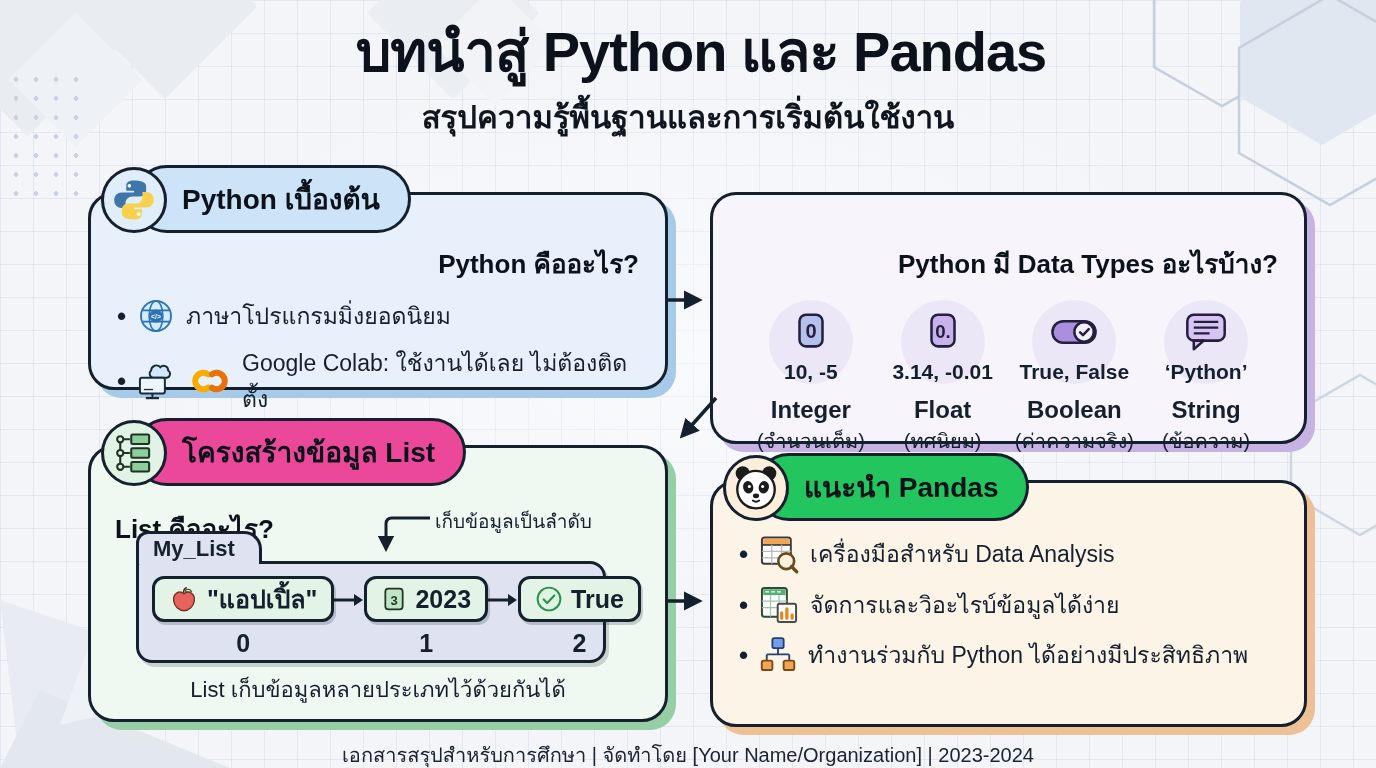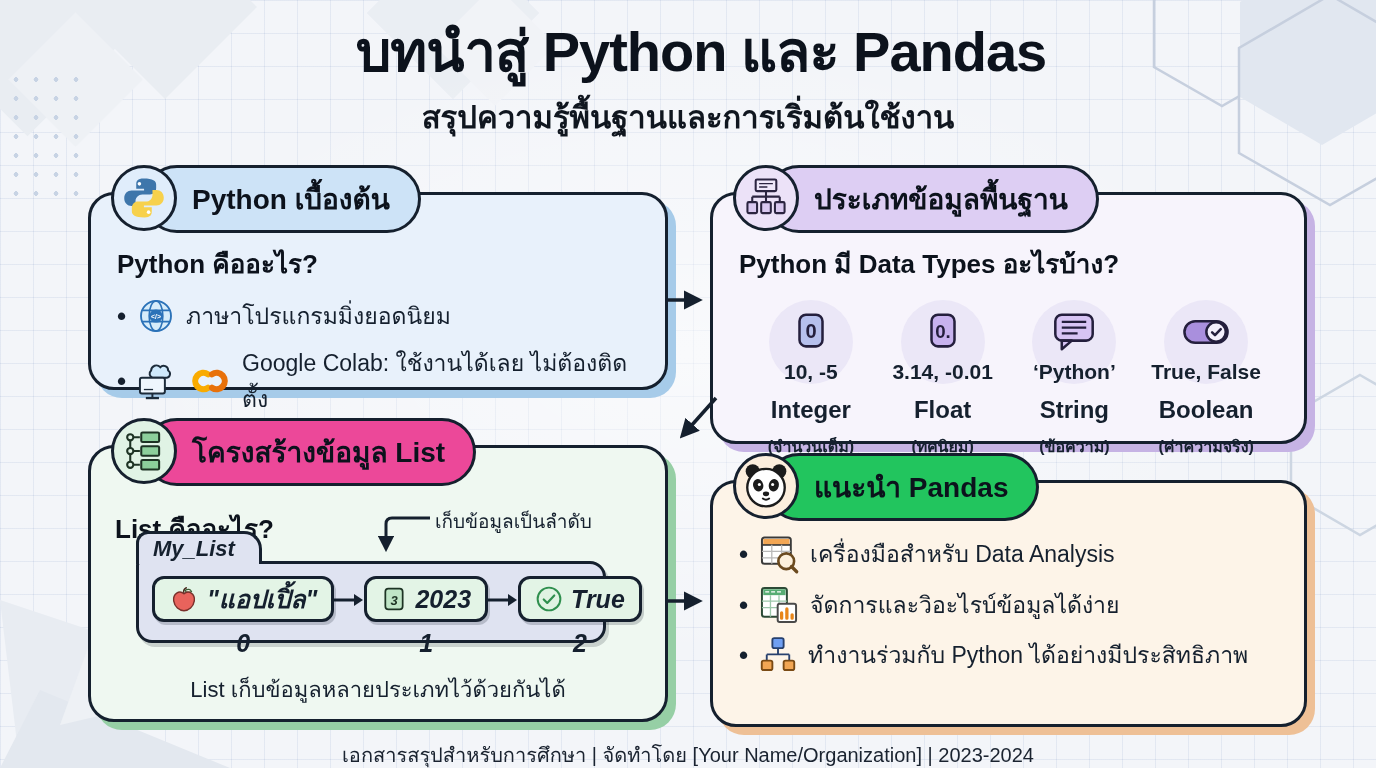--- a/index.html
+++ b/index.html
@@ -20,46 +20,46 @@
   
   .title-wrap{position:absolute;left:0;right:0;top:20px;text-align:center;}
   .title{font-size:56px;font-weight:800;letter-spacing:-1px;line-height:1.15;color:#0c121c;padding-left:26px;}
   .subtitle{font-size:31px;font-weight:600;margin-top:8px;color:#10161f;}
   
   .card{position:absolute;border:3px solid #15202e;border-radius:26px;box-sizing:border-box;}
   .card.c1{left:88px;top:192px;width:580px;height:198px;background:#e8f1fb;box-shadow:8px 8px 0 #a6cbe9;}
   .card.c2{left:710px;top:192px;width:597px;height:252px;background:#f7f4fc;box-shadow:8px 8px 0 #c6b3e4;}
   .card.c3{left:88px;top:445px;width:580px;height:277px;background:#eff8f1;box-shadow:8px 8px 0 #96cfa5;}
   .card.c4{left:710px;top:480px;width:597px;height:247px;background:#fdf4e8;box-shadow:8px 8px 0 #eec096;}
-  .card-header{position:absolute;top:-30px;left:20px;display:flex;align-items:flex-start;}
+  .card-header{position:absolute;top:-30px;left:10px;display:flex;align-items:flex-end;}
   .hdr-circle{width:66px;height:66px;border-radius:50%;border:3px solid #15202e;display:grid;place-items:center;z-index:2;box-sizing:border-box;}
   .hdr-pill{margin-left:-34px;padding:9px 28px 9px 46px;border:3px solid #15202e;border-radius:999px;
     font-size:28px;font-weight:800;z-index:1;white-space:nowrap;color:#0c121c;}
   .c1 .hdr-circle{background:#e0edfb;} .c1 .hdr-pill{background:#cde3f7;}
   .c2 .hdr-circle{background:#ece2f8;} .c2 .hdr-pill{background:#ddcef3;}
   .c3 .hdr-circle{background:#e0f3e5;} .c3 .hdr-pill{background:#ec4899;}
   .c4 .hdr-circle{background:#fceedd;} .c4 .hdr-pill{background:#22c55e;}
   .card-body{padding:48px 26px 0 26px;}
-  .card-heading{font-size:26px;font-weight:800;margin:0 0 12px 0;color:#0c121c;}
+  .card-heading{font-size:26px;font-weight:800;margin:0 0 12px 0;color:#0c121c;text-align:right;}
   .bullet{display:flex;align-items:center;gap:10px;font-size:23px;font-weight:500;margin-bottom:9px;}
   .bullet .dot{font-size:26px;font-weight:800;line-height:1;}
   .bicon{display:inline-grid;place-items:center;}
   
   .types-row{display:flex;justify-content:space-between;padding:0 6px;}
   .dtype{width:132px;text-align:center;}
   .dt-circle{width:84px;height:84px;border-radius:50%;background:#ebe7f7;margin:0 auto;
     display:flex;justify-content:center;align-items:flex-start;padding-top:9px;box-sizing:border-box;}
   .dt-example{margin-top:-24px;font-size:21px;font-weight:600;white-space:nowrap;position:relative;}
   .dt-name{margin-top:12px;font-size:24px;font-weight:800;}
-  .dt-thai{font-size:16px;font-weight:700;margin-top:10px;}
+  .dt-thai{font-size:20px;font-weight:400;margin-top:1px;}
   
   .annotation{position:absolute;left:344px;top:58px;font-size:19px;font-weight:400;}
-  .mylist{position:absolute;left:45px;top:113px;width:470px;height:82px;background:#dfe3f1;
+  .mylist{position:absolute;left:45px;top:113px;width:470px;height:102px;background:#dfe3f1;
     border:3px solid #15202e;border-radius:4px 16px 16px 16px;box-sizing:border-box;
-    padding:12px 13px 0 13px;box-shadow:3px 4px 0 rgba(21,32,46,.18);font-style:italic;}
+    padding:12px 13px 0 13px;box-shadow:3px 4px 0 rgba(21,32,46,.18);}
   .mylist-tab{position:absolute;top:-33px;left:-3px;height:33px;padding:0 24px 0 14px;background:#dfe3f1;
     border:3px solid #15202e;border-bottom:none;border-radius:12px 18px 0 0;box-sizing:border-box;
     font-size:22px;font-weight:800;display:flex;align-items:center;}
   .items-row{display:flex;align-items:flex-start;justify-content:space-between;}
   .li-col{display:flex;flex-direction:column;align-items:center;}
   .li-box{display:flex;align-items:center;gap:8px;height:46px;box-sizing:border-box;padding:0 14px;
     background:#e3f4e6;border:3px solid #15202e;border-radius:12px;font-size:25px;font-weight:700;
     white-space:nowrap;box-shadow:2px 3px 0 rgba(21,32,46,.2);}
   .li-index{font-size:25px;font-weight:800;margin-top:7px;}
   .li-arrow{margin-top:16px;}
@@ -138,33 +138,20 @@
             <path d="M29 12a12 12 0 1 0 0 20" fill="none" stroke="#f9ab00" stroke-width="9" stroke-linecap="round"></path>
             <path d="M35 32a12 12 0 1 0 0-20" fill="none" stroke="#e8710a" stroke-width="9" stroke-linecap="round"></path>
           </svg>
         </span>
         <span>Google Colab: ใช้งานได้เลย ไม่ต้องติดตั้ง</span>
       </div>
     </div>
   </div>
 
   <div class="card c2">
-    <div class="card-header">
-      <span class="hdr-circle">
-        <svg width="44" height="44" viewBox="0 0 64 64">
-          <rect x="17" y="5" width="30" height="17" rx="2" fill="#efe8fa" stroke="#2b2440" stroke-width="3"></rect>
-          <path d="M22 11h20M22 16h12" stroke="#2b2440" stroke-width="2"></path>
-          <path d="M32 22v8M12 30h40M12 30v8M32 30v8M52 30v8" stroke="#2b2440" stroke-width="3" fill="none"></path>
-          <rect x="5" y="38" width="14" height="16" rx="2" fill="#d9c8f0" stroke="#2b2440" stroke-width="3"></rect>
-          <rect x="25" y="38" width="14" height="16" rx="2" fill="#d9c8f0" stroke="#2b2440" stroke-width="3"></rect>
-          <rect x="45" y="38" width="14" height="16" rx="2" fill="#d9c8f0" stroke="#2b2440" stroke-width="3"></rect>
-        </svg>
-      </span>
-      <span class="hdr-pill">ประเภทข้อมูลพื้นฐาน</span>
-    </div>
     <div class="card-body">
       <div class="card-heading" style="margin-bottom:16px;">Python มี Data Types อะไรบ้าง?</div>
       <div class="types-row">
 
         <div class="dtype">
           <div class="dt-circle">
             <svg width="46" height="46" viewBox="0 0 64 64">
               <rect x="16" y="8" width="32" height="44" rx="9" fill="#b6c0ed" stroke="#241f3d" stroke-width="3.5"></rect>
               <text x="32" y="41" text-anchor="middle" font-size="28" font-weight="bold" fill="#241f3d">0</text>
             </svg>
@@ -177,46 +164,46 @@
         <div class="dtype">
           <div class="dt-circle">
             <svg width="46" height="46" viewBox="0 0 64 64">
               <rect x="16" y="8" width="32" height="44" rx="9" fill="#c7b2ee" stroke="#241f3d" stroke-width="3.5"></rect>
               <text x="32" y="41" text-anchor="middle" font-size="26" font-weight="bold" fill="#241f3d">0.</text>
             </svg>
           </div>
           <div class="dt-example">3.14, -0.01</div>
           <div class="dt-name">Float</div>
           <div class="dt-thai">(ทศนิยม)</div>
+        </div>
+
+        <div class="dtype">
+          <div class="dt-circle">
+            <svg width="52" height="46" viewBox="0 0 70 64">
+              <rect x="5" y="17" width="60" height="30" rx="15" fill="#a98fdd" stroke="#241f3d" stroke-width="3.5"></rect>
+              <circle cx="49" cy="32" r="13.5" fill="#f3effc" stroke="#241f3d" stroke-width="3.5"></circle>
+              <path d="M43.5 32.5l4 4 8-8.5" fill="none" stroke="#241f3d" stroke-width="3.5" stroke-linecap="round" stroke-linejoin="round"></path>
+            </svg>
+          </div>
+          <div class="dt-example">True, False</div>
+          <div class="dt-name">Boolean</div>
+          <div class="dt-thai">(ค่าความจริง)</div>
         </div>
 
         <div class="dtype">
           <div class="dt-circle">
             <svg width="46" height="46" viewBox="0 0 64 64">
               <rect x="6" y="8" width="52" height="36" rx="9" fill="#d7c4f4" stroke="#241f3d" stroke-width="3.5"></rect>
               <path d="M15 44v12l14-12z" fill="#d7c4f4" stroke="#241f3d" stroke-width="3.5" stroke-linejoin="round"></path>
               <path d="M15 18h34M15 26h34M15 34h22" stroke="#241f3d" stroke-width="3"></path>
             </svg>
           </div>
           <div class="dt-example">‘Python’</div>
           <div class="dt-name">String</div>
           <div class="dt-thai">(ข้อความ)</div>
-        </div>
-
-        <div class="dtype">
-          <div class="dt-circle">
-            <svg width="52" height="46" viewBox="0 0 70 64">
-              <rect x="5" y="17" width="60" height="30" rx="15" fill="#a98fdd" stroke="#241f3d" stroke-width="3.5"></rect>
-              <circle cx="49" cy="32" r="13.5" fill="#f3effc" stroke="#241f3d" stroke-width="3.5"></circle>
-              <path d="M43.5 32.5l4 4 8-8.5" fill="none" stroke="#241f3d" stroke-width="3.5" stroke-linecap="round" stroke-linejoin="round"></path>
-            </svg>
-          </div>
-          <div class="dt-example">True, False</div>
-          <div class="dt-name">Boolean</div>
-          <div class="dt-thai">(ค่าความจริง)</div>
         </div>
 
       </div>
     </div>
   </div>
 
   <div class="card c3">
     <div class="card-header">
       <span class="hdr-circle">
         <svg width="44" height="44" viewBox="0 0 64 64">

